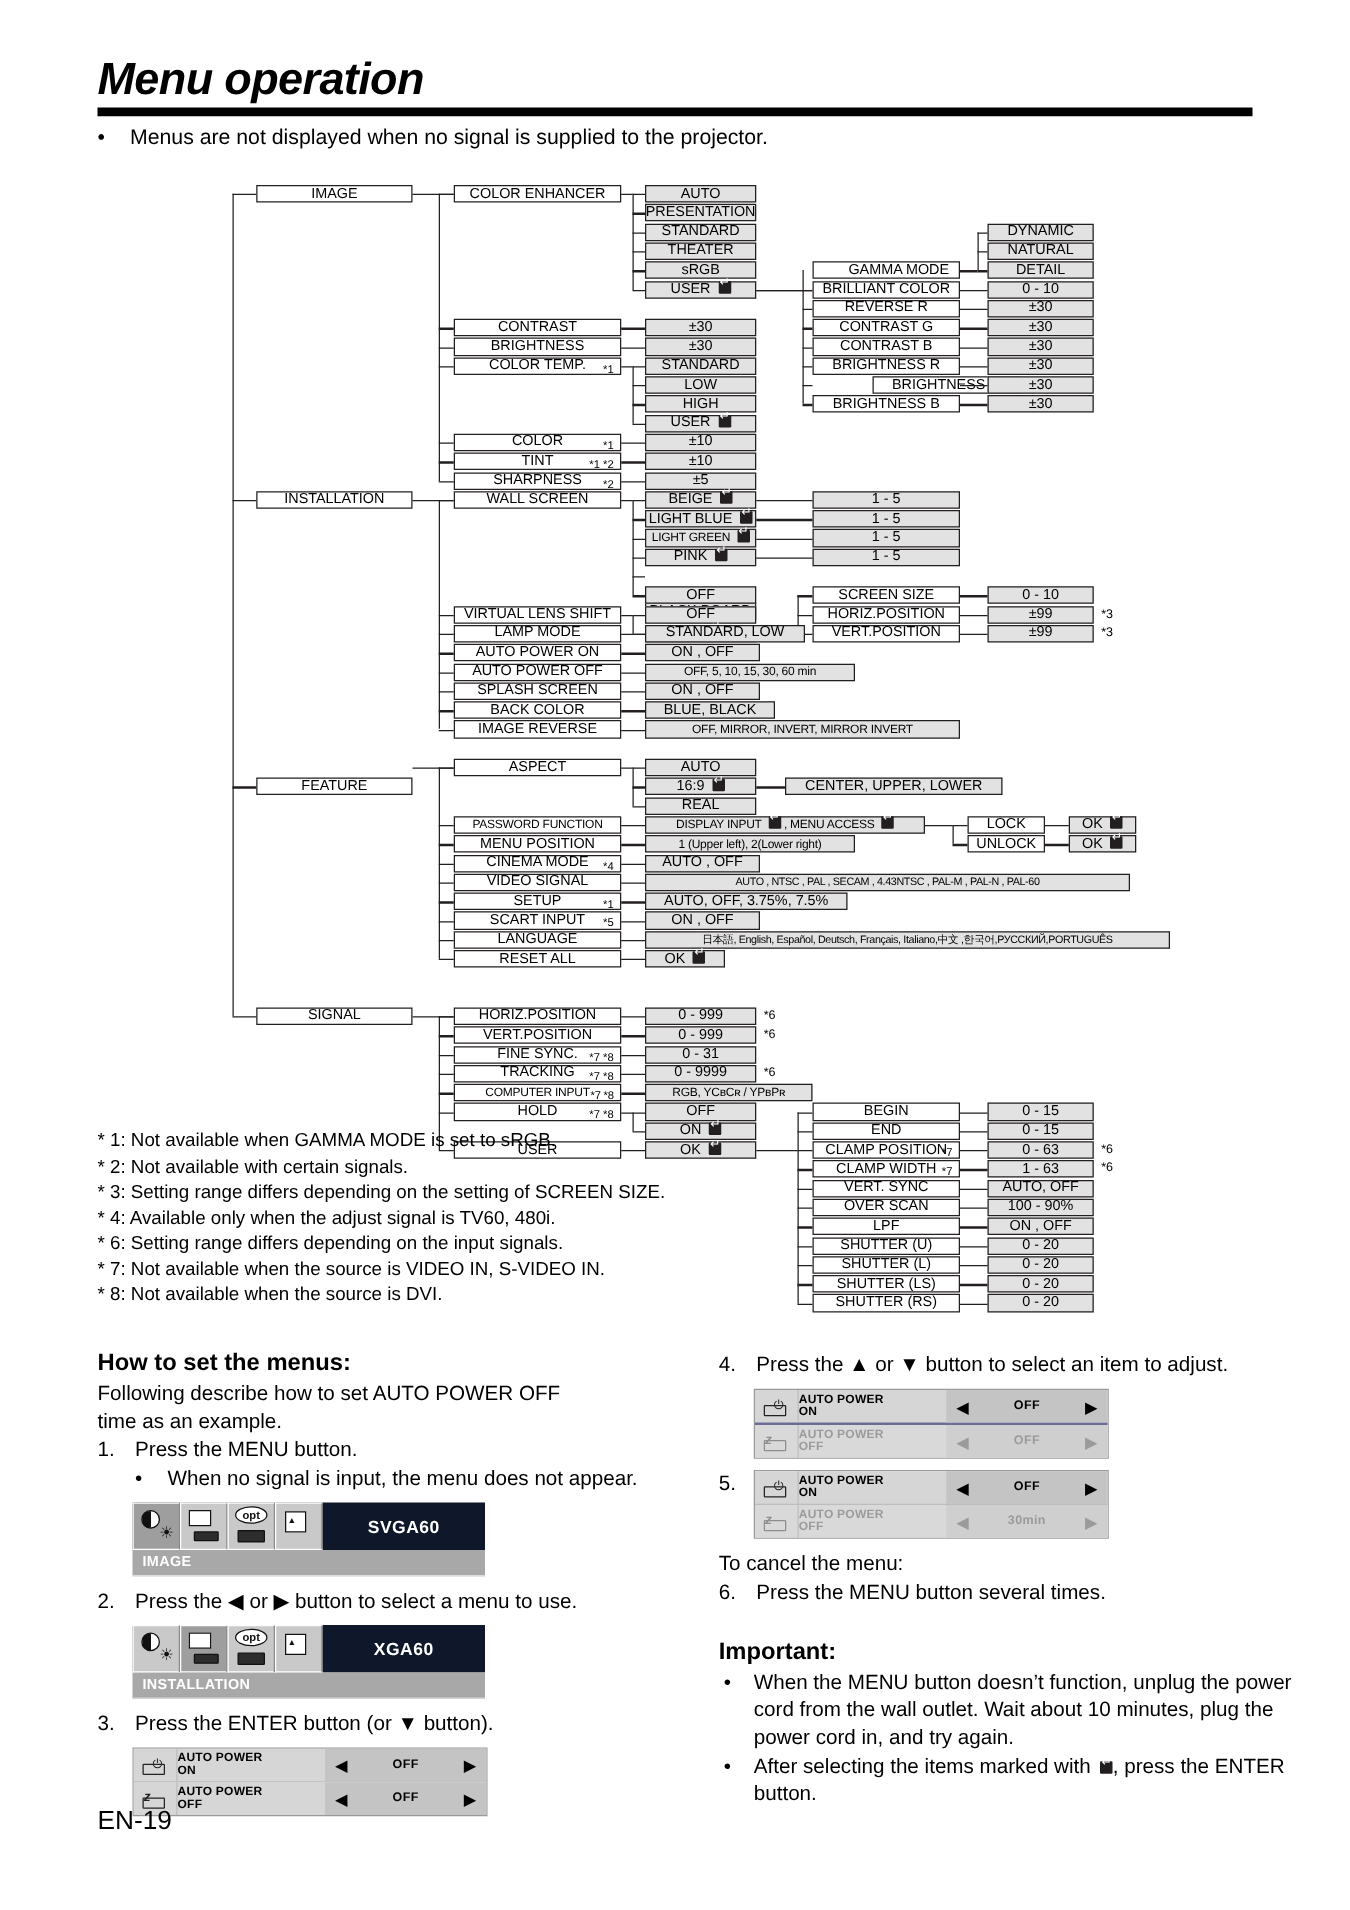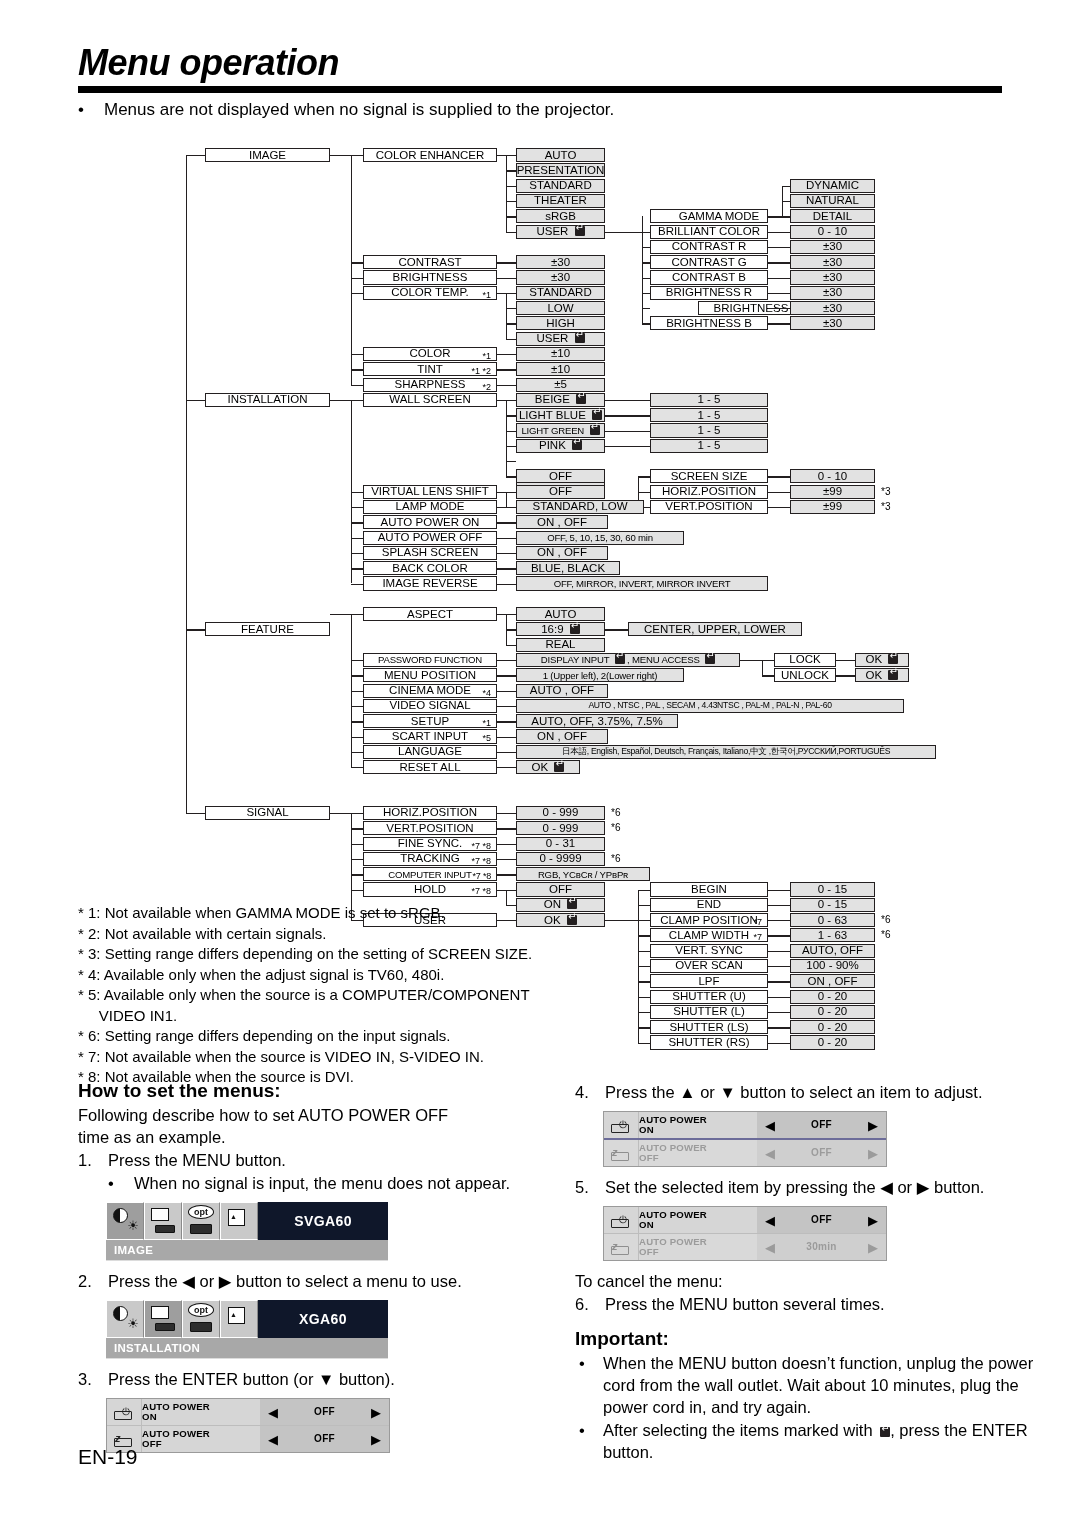--- a/index.html
+++ b/index.html
@@ -237,21 +237,21 @@
     <div class="ln h" style="left: 605px; top: 231.6px; width: 45px;"></div>
     <div class="ln v" style="left: 642px; top: 216.3px; height: 107.1px;"></div>
     <div class="bx" style="left: 650px; width: 118px; top: 209.2px; height: 14.2px; padding-left: 20px;">
       <span class="lbl">GAMMA MODE</span>
     </div>
     <div class="bx" style="left: 650px; width: 118px; top: 224.5px; height: 14.2px;">
       <span class="lbl">BRILLIANT COLOR</span>
     </div>
     <div class="ln h" style="left: 642px; top: 231.6px; width: 8px;"></div>
     <div class="bx" style="left: 650px; width: 118px; top: 239.8px; height: 14.2px;">
-      <span class="lbl">CONTRAST R</span>
+      <span class="lbl">REVERSE R</span>
     </div>
     <div class="ln h" style="left: 642px; top: 246.9px; width: 8px;"></div>
     <div class="bx" style="left: 650px; width: 118px; top: 255.1px; height: 14.2px;">
       <span class="lbl">CONTRAST G</span>
     </div>
     <div class="ln h" style="left: 642px; top: 262.2px; width: 8px;"></div>
     <div class="bx" style="left: 650px; width: 118px; top: 270.4px; height: 14.2px;">
       <span class="lbl">CONTRAST B</span>
     </div>
     <div class="ln h" style="left: 642px; top: 277.5px; width: 8px;"></div>
@@ -721,22 +721,20 @@
       <span class="lbl">0 - 20</span>
     </div>
     <div class="ln h" style="left: 768px; top: 1042.5px; width: 22px;"></div>
   </div>
 
 <div id="footnotes">
     <div>* 1: Not available when GAMMA MODE is set to sRGB.</div>
     <div>* 2: Not available with certain signals.</div>
     <div>* 3: Setting range differs depending on the setting of SCREEN SIZE.</div>
     <div>* 4: Available only when the adjust signal is TV60, 480i.</div>
-    <div>* 5: Available only when the source is a COMPUTER/COMPONENT
-     VIDEO IN1.</div>
     <div>* 6: Setting range differs depending on the input signals.</div>
     <div>* 7: Not available when the source is VIDEO IN, S-VIDEO IN.</div>
     <div>* 8: Not available when the source is DVI.</div>
   </div>
 
 <div class="col" id="colL">
   <h2 class="sec">How to set the menus:</h2>
   <p class="p">Following describe how to set AUTO POWER OFF</p>
   <p class="p">time as an example.</p>
 
@@ -836,21 +834,20 @@
         <div class="rv">
           <span class="ar">◀</span>
           <span class="vv">OFF</span>
           <span class="ar">▶</span>
         </div>
       </div>
     </div>
 
   <div class="step">
     <span class="num">5.</span>
-    <span>Set the selected item by pressing the ◀ or ▶ button.</span>
   </div>
   <div class="adj" id="adj5">
       <div class="row">
         <div class="ri ic-apon"></div>
         <div class="rl">
           <span>AUTO POWER</span>
           <span>ON</span>
         </div>
         <div class="rv">
           <span class="ar">◀</span>
@@ -871,21 +868,21 @@
         </div>
       </div>
     </div>
 
   <p class="p" style="margin-top:4px">To cancel the menu:</p>
   <div class="step">
     <span class="num">6.</span>
     <span>Press the MENU button several times.</span>
   </div>
 
-  <h2 class="sec" style="margin-top:13px">Important:</h2>
+  <h2 class="sec" style="margin-top:26px">Important:</h2>
   <div class="bul">
     <span class="dot">•</span>
     <span>When the MENU button doesn’t function,  unplug the power cord from the wall outlet. Wait about 10 minutes, plug the power cord in, and try again.</span>
   </div>
   <div class="bul">
     <span class="dot">•</span>
     <span><span>After selecting the items marked with </span><span class="ent"></span><span>, press the ENTER button.</span></span>
   </div>
 </div>
 

